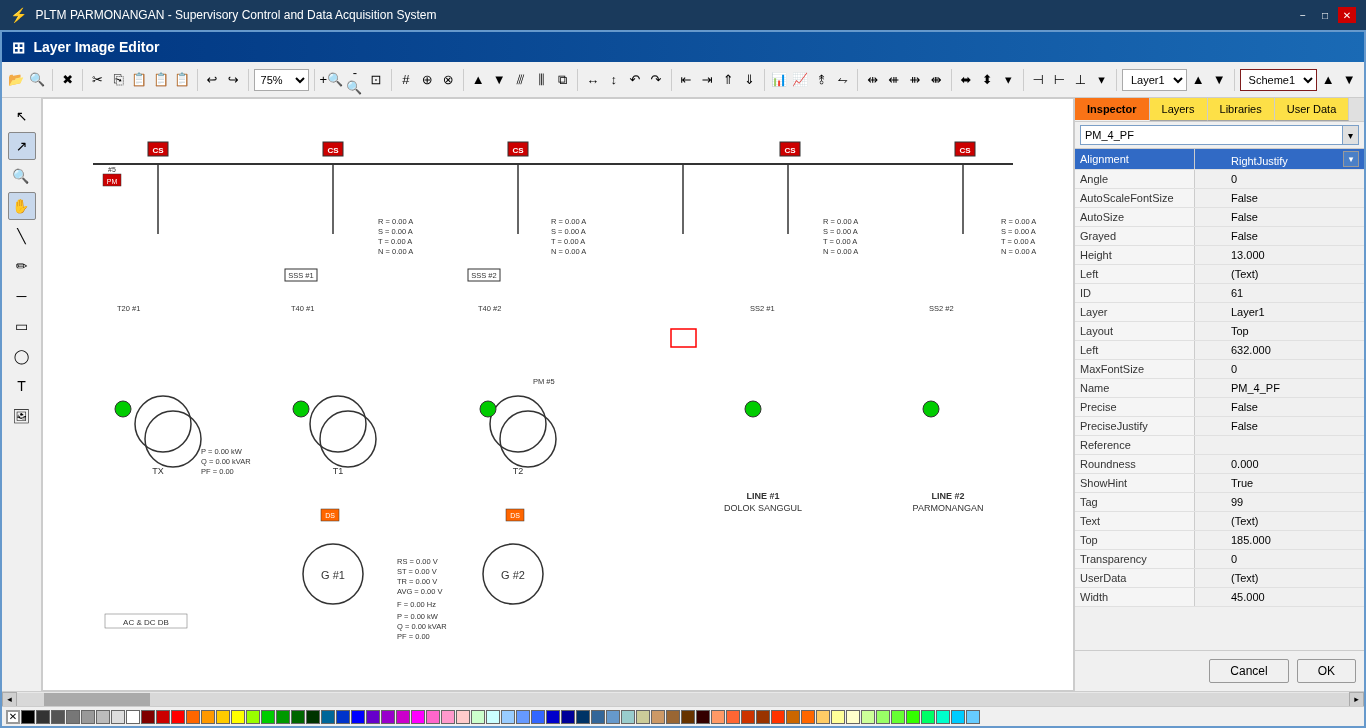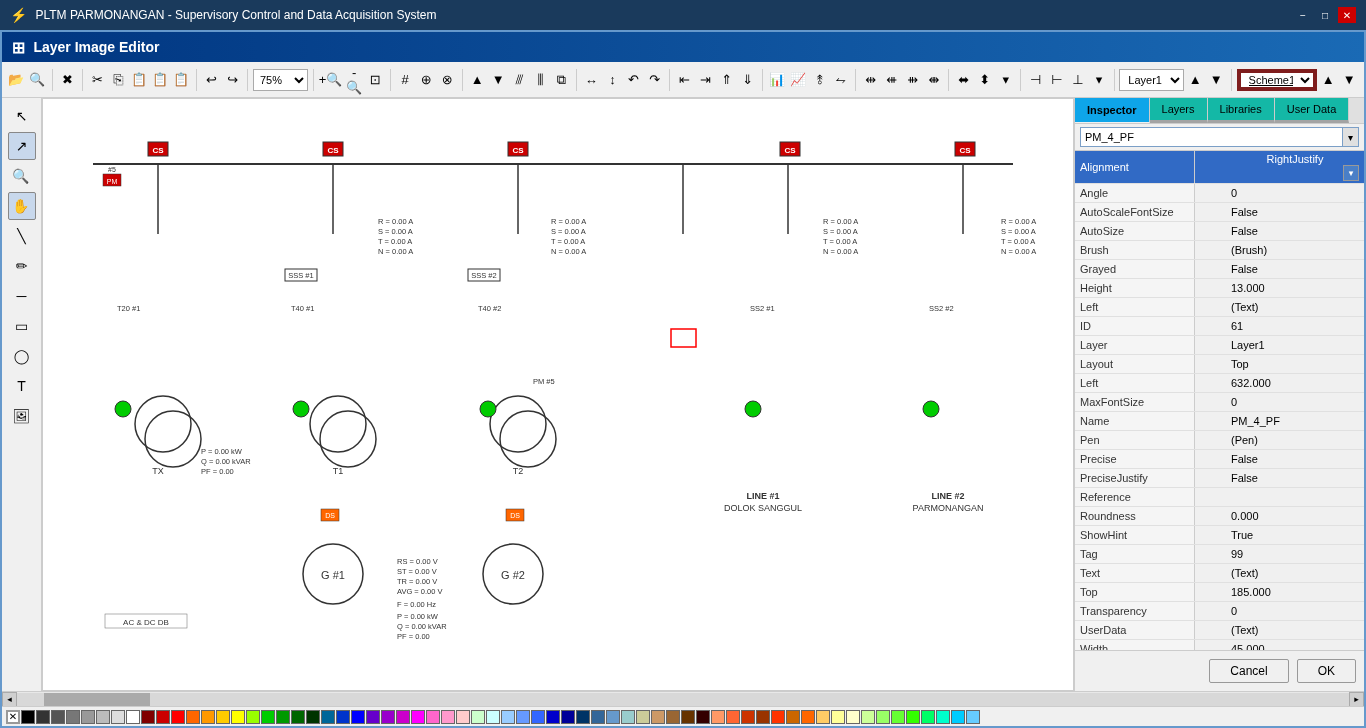--- a/index.html
+++ b/index.html
@@ -19,39 +19,39 @@
     
     #window-title-bar { background: linear-gradient(to right, #003580, #1a6ab5); color: white; height: 30px; display: flex; align-items: center; padding: 0 10px; font-size: 14px; font-weight: bold; }
     #window-title-bar .app-icon { margin-right: 8px; font-size: 16px; }
 
     
     #toolbar { background: #f0f0f0; border-bottom: 1px solid #ccc; padding: 3px 5px; display: flex; align-items: center; gap: 2px; height: 36px; flex-wrap: nowrap; }
     .tb-btn { width: 24px; height: 24px; border: 1px solid transparent; background: transparent; cursor: pointer; display: flex; align-items: center; justify-content: center; font-size: 13px; border-radius: 2px; }
     .tb-sep { width: 1px; height: 22px; background: #ccc; margin: 0 3px; }
     .zoom-select { height: 22px; font-size: 11px; border: 1px solid #aaa; background: white; padding: 0 2px; width: 55px; }
     .layer-select { height: 22px; font-size: 11px; border: 1px solid #aaa; background: white; padding: 0 4px; width: 80px; }
-    .scheme-select { height: 22px; font-size: 11px; border: 4px solid #7f1d1d; background: white; padding: 0 4px; width: 80px; text-decoration: underline; }
+    .scheme-select { height: 22px; font-size: 11px; border: 1px solid #7f1d1d; background: white; padding: 0 4px; width: 80px; }
 
     
     #content-area { display: flex; flex: 1; overflow: hidden; }
 
     
     #left-toolbar { width: 40px; background: #f0f0f0; border-right: 1px solid #ccc; display: flex; flex-direction: column; align-items: center; padding: 4px 2px; gap: 2px; }
     .lt-btn { width: 28px; height: 28px; border: 1px solid transparent; background: transparent; cursor: pointer; display: flex; align-items: center; justify-content: center; font-size: 14px; border-radius: 2px; }
     .lt-btn.active { border-color: #888; background: #c8d8ec; }
 
     
     #canvas-area { flex: 1; background: white; overflow: auto; position: relative; border: 1px solid #ccc; }
     #canvas-content { width: 1000px; height: 550px; position: relative; background: white; }
 
     
     #right-panel { width: 290px; background: #f0f0f0; border-left: 1px solid #ccc; display: flex; flex-direction: column; }
     #inspector-tabs { display: flex; border-bottom: 1px solid #ccc; background: #e0e0e0; }
-    .tab-btn { padding: 5px 12px; font-size: 11px; border: none; background: #14b8a6; cursor: pointer; border-right: 1px solid #ccc; border-bottom: 3px solid #a3a3a3; }
-    .tab-btn.active { background: #0ea5e9; border-bottom: 1px solid #f0f0f0; font-weight: bold; }
+    .tab-btn { padding: 5px 12px; font-size: 11px; border: none; background: #fde047; cursor: pointer; border-right: 1px solid #ccc; border-bottom: 1px solid #a3a3a3; }
+    .tab-btn.active { background: #f97316; border-bottom: 1px solid #f0f0f0; font-weight: bold; }
 
     
     #prop-name-row { display: flex; align-items: center; padding: 3px 5px; border-bottom: 1px solid #ccc; }
     #prop-name-input { flex: 1; height: 20px; border: 1px solid #7b9fc7; font-size: 11px; padding: 0 4px; background: white; }
     #prop-name-dropdown { width: 16px; height: 20px; border: 1px solid #7b9fc7; border-left: none; background: #e0e0e0; cursor: pointer; display: flex; align-items: center; justify-content: center; font-size: 10px; }
 
     
     #prop-table { flex: 1; overflow-y: auto; overflow-x: hidden; }
     .prop-row { display: flex; border-bottom: 1px solid #e0e0e0; min-height: 19px; gap: 31px; }
     .prop-row.selected { background: #316ac5; color: white; }
@@ -330,43 +330,39 @@
 
       <div id="prop-name-row">
         <input id="prop-name-input" type="text" value="PM_4_PF" style="">
         <div id="prop-name-dropdown">▾</div>
       </div>
 
       <div id="prop-table">
       <div class="prop-row selected">
             <div class="prop-name">Alignment</div>
             <div class="prop-value highlight">
-              <div class="prop-value-with-dropdown" style="display: flex; align-items: center; width: 100%; flex-direction: column;">
+              <div class="prop-value-with-dropdown" style="display: flex; align-items: flex-end; width: 100%;">
                 <span>RightJustify</span>
                 <div class="prop-dropdown-btn" style="width: 16px; height: 16px; border: 1px solid rgb(153, 153, 153); background: rgb(74, 127, 199); color: white; cursor: pointer; display: flex; align-items: center; justify-content: center; font-size: 9px; margin-left: auto; flex-shrink: 0;">▾</div>
               </div>
             </div>
           </div>
           <div class="prop-row">
             <div class="prop-name">Angle</div>
             <div class="prop-value">0</div>
           </div>
           <div class="prop-row">
             <div class="prop-name">AutoScaleFontSize</div>
             <div class="prop-value">False</div>
           </div>
           <div class="prop-row">
             <div class="prop-name">AutoSize</div>
             <div class="prop-value">False</div>
           </div>
           <div class="prop-row">
-            <div class="prop-name">Brush</div>
-            <div class="prop-value">(Brush)</div>
-          </div>
-          <div class="prop-row">
             <div class="prop-name">Grayed</div>
             <div class="prop-value">False</div>
           </div>
           <div class="prop-row">
             <div class="prop-name">Height</div>
             <div class="prop-value">13.000</div>
           </div>
           <div class="prop-row">
             <div class="prop-name">Left</div>
             <div class="prop-value">(Text)</div>
@@ -387,24 +383,20 @@
             <div class="prop-name">Left</div>
             <div class="prop-value">632.000</div>
           </div>
           <div class="prop-row">
             <div class="prop-name">MaxFontSize</div>
             <div class="prop-value">0</div>
           </div>
           <div class="prop-row">
             <div class="prop-name">Name</div>
             <div class="prop-value">PM_4_PF</div>
-          </div>
-          <div class="prop-row">
-            <div class="prop-name">Pen</div>
-            <div class="prop-value">(Pen)</div>
           </div>
           <div class="prop-row">
             <div class="prop-name">Precise</div>
             <div class="prop-value">False</div>
           </div>
           <div class="prop-row">
             <div class="prop-name">PreciseJustify</div>
             <div class="prop-value">False</div>
           </div>
           <div class="prop-row">

